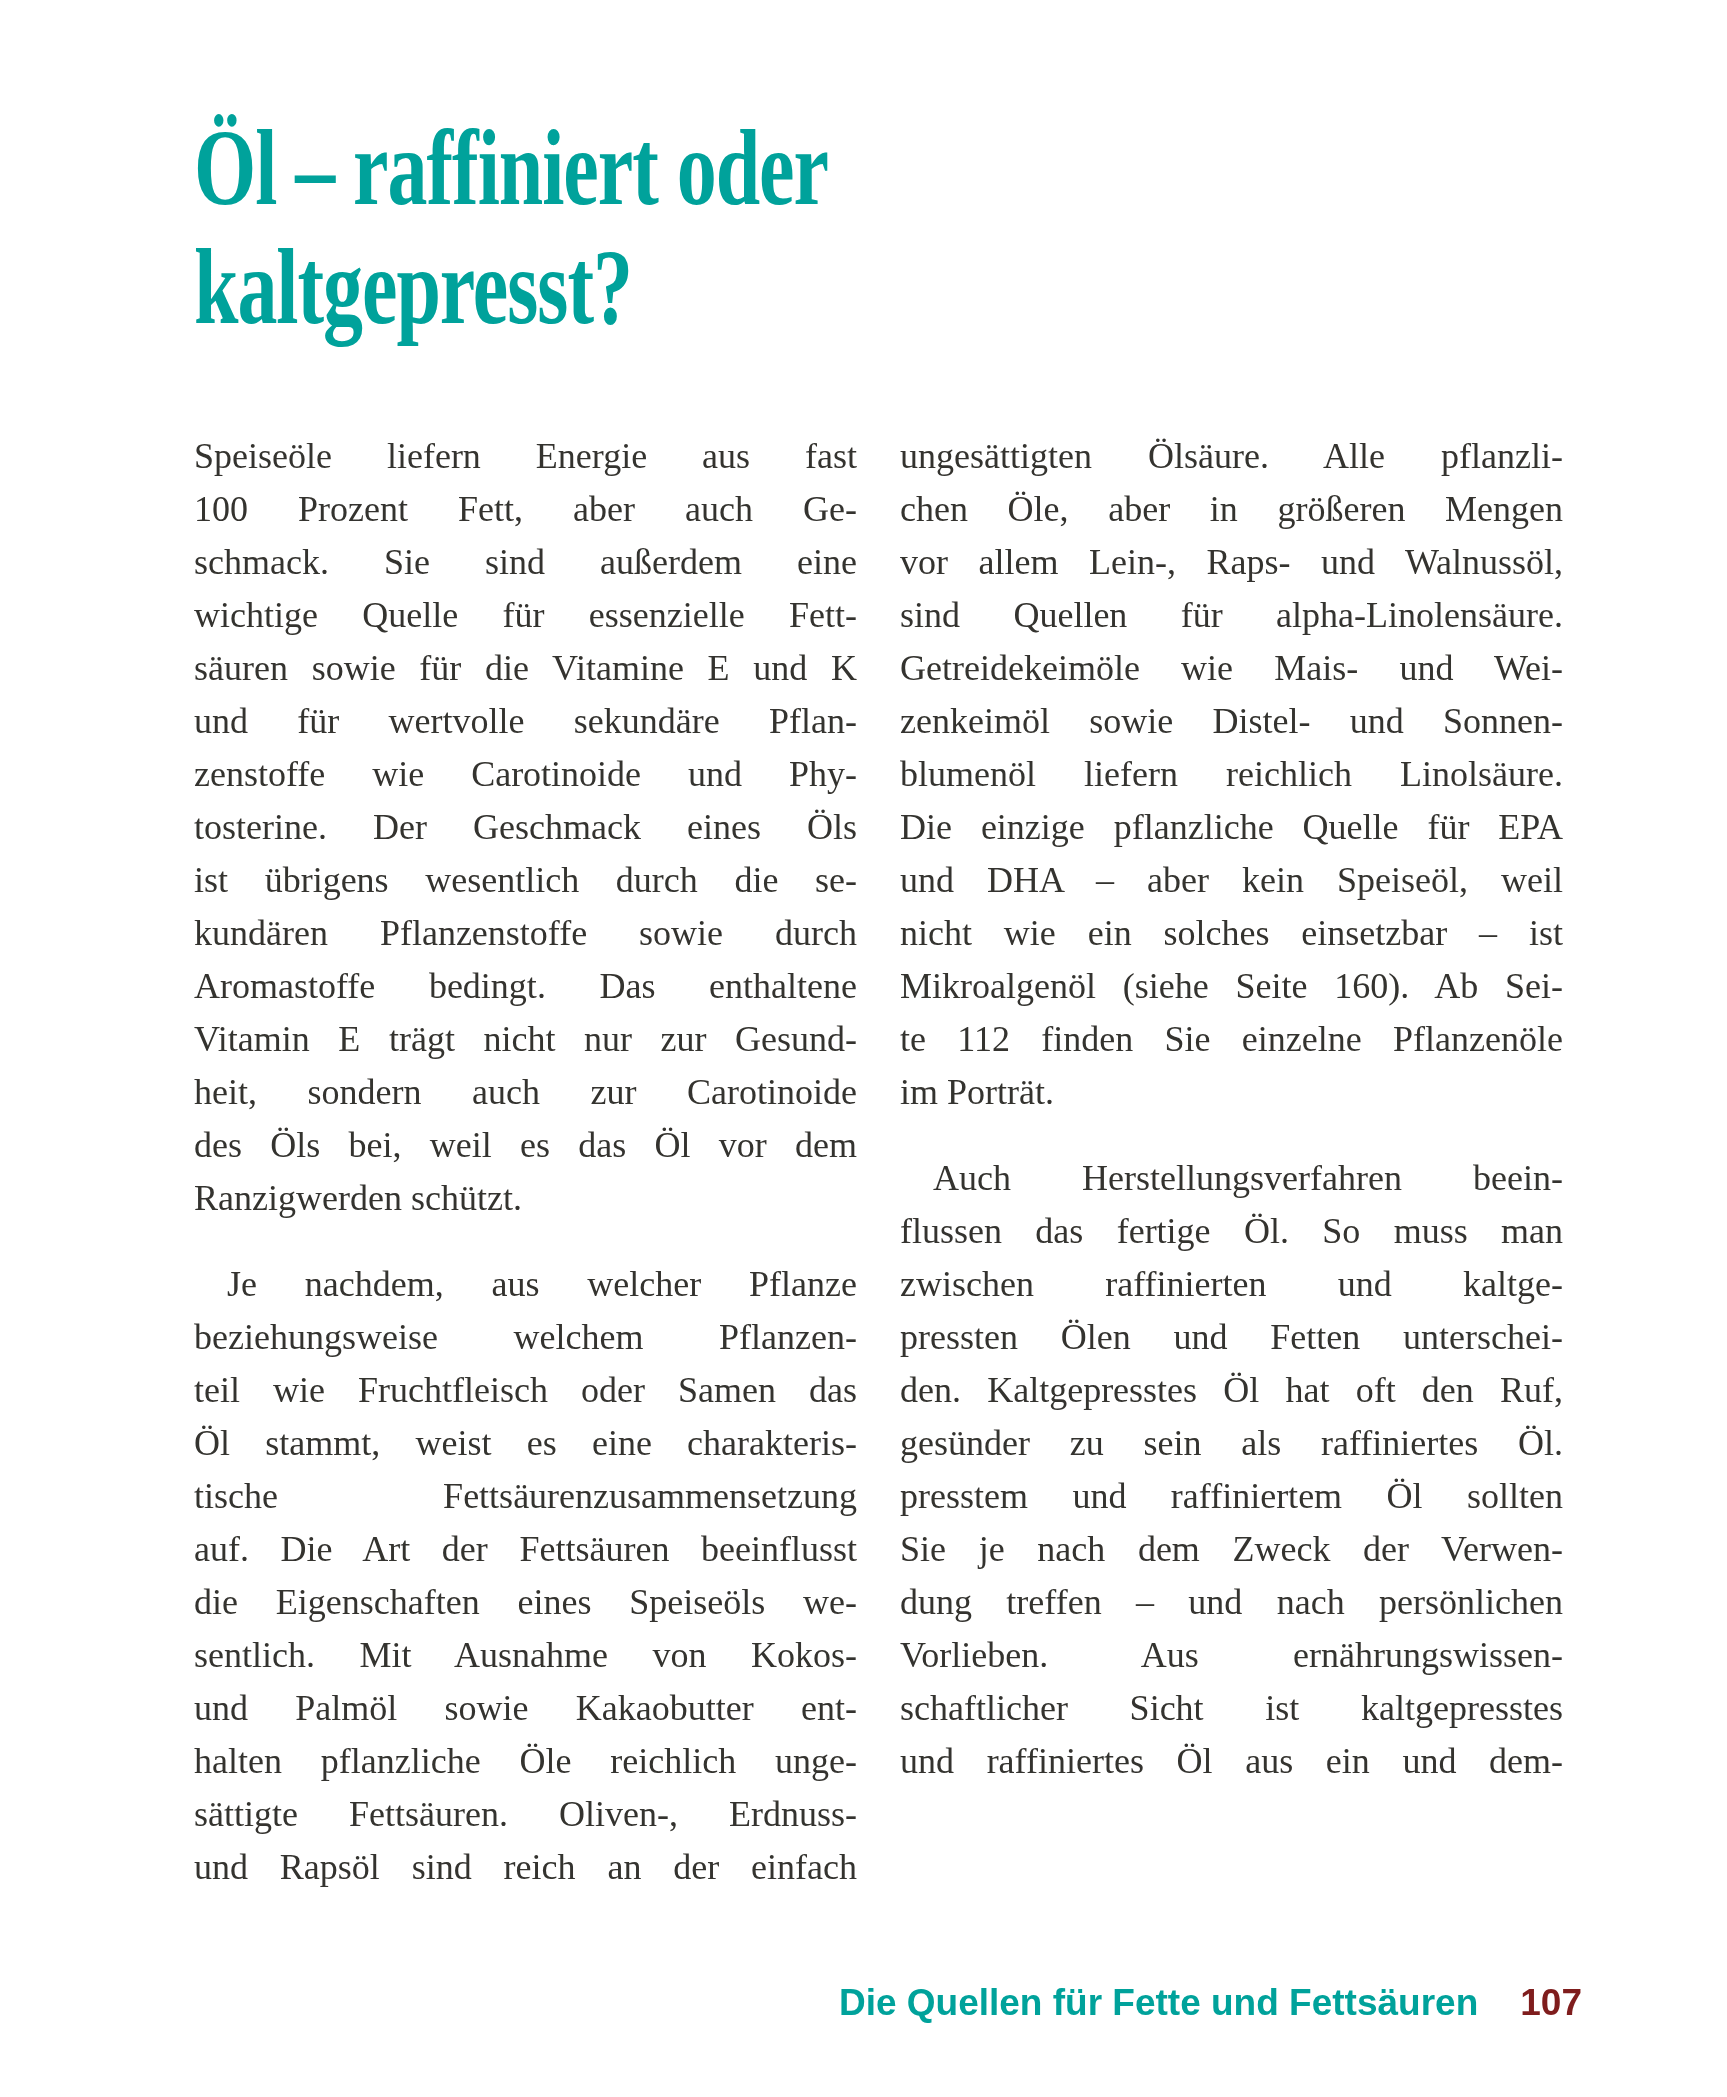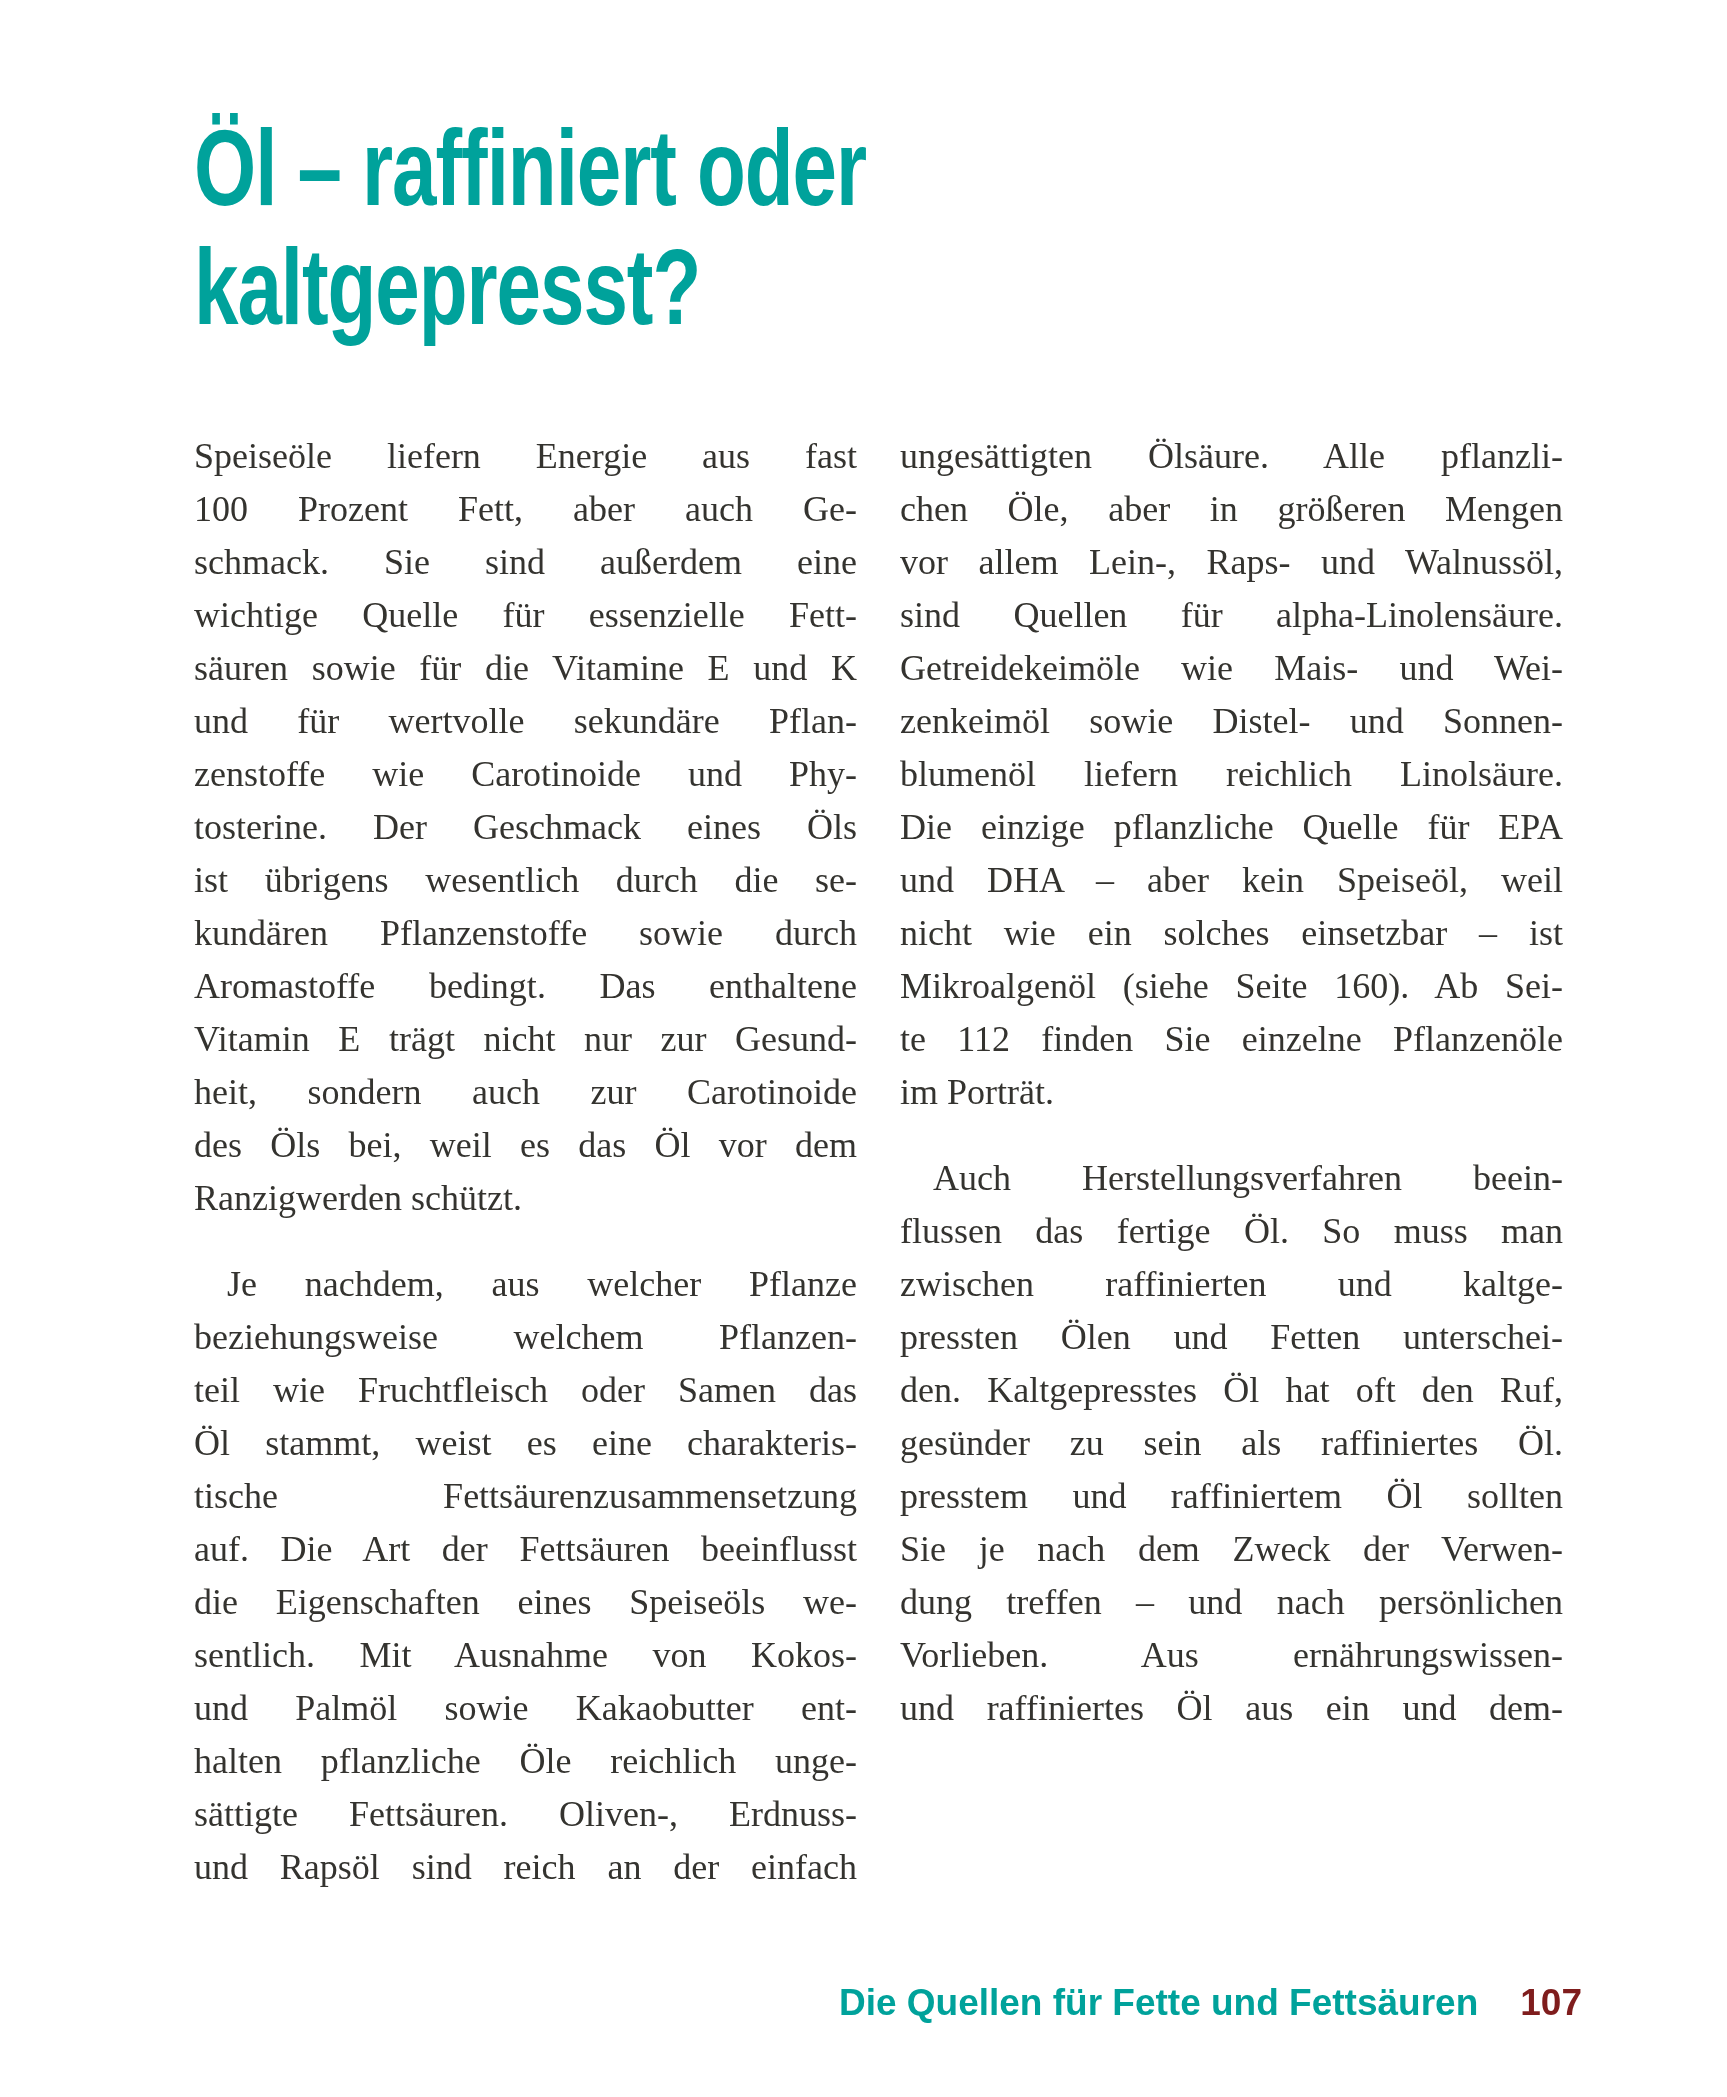--- a/index.html
+++ b/index.html
@@ -13,21 +13,21 @@
     height: 2097px;
     background: #ffffff;
     overflow: hidden;
   }
   .title {
     position: absolute;
     left: 194px;
     top: 108px;
     margin: 0;
     color: #00a29b;
-    font-family: Liberation Sans, sans-serif;
+    font-family: Liberation Serif, serif;
     font-weight: 700;
     font-size: 108px;
     line-height: 119px;
     letter-spacing: -1.4px;
   }
   .title .title-line {
     display: block;
     transform: scaleX(0.74);
     transform-origin: 0 50%;
     white-space: nowrap;
@@ -138,20 +138,21 @@
         <div class="line indent">Auch Herstellungsverfahren beein-</div>
         <div class="line">flussen das fertige Öl. So muss man</div>
         <div class="line">zwischen raffinierten und kaltge-</div>
         <div class="line">pressten Ölen und Fetten unterschei-</div>
         <div class="line">den. Kaltgepresstes Öl hat oft den Ruf,</div>
         <div class="line">gesünder zu sein als raffiniertes Öl.</div>
         <div class="line">presstem und raffiniertem Öl sollten</div>
         <div class="line">Sie je nach dem Zweck der Verwen-</div>
         <div class="line">dung treffen – und nach persönlichen</div>
         <div class="line">Vorlieben. Aus ernährungswissen-</div>
+        <div class="line">schaftlicher Sicht ist kaltgepresstes</div>
         <div class="line">und raffiniertes Öl aus ein und dem-</div>
       </div>
   </div>
 
   <div class="footer">
     <span class="chapter">Die Quellen für Fette und Fettsäuren</span><span class="pagenum">107</span>
   </div>
 
 </div>
 

